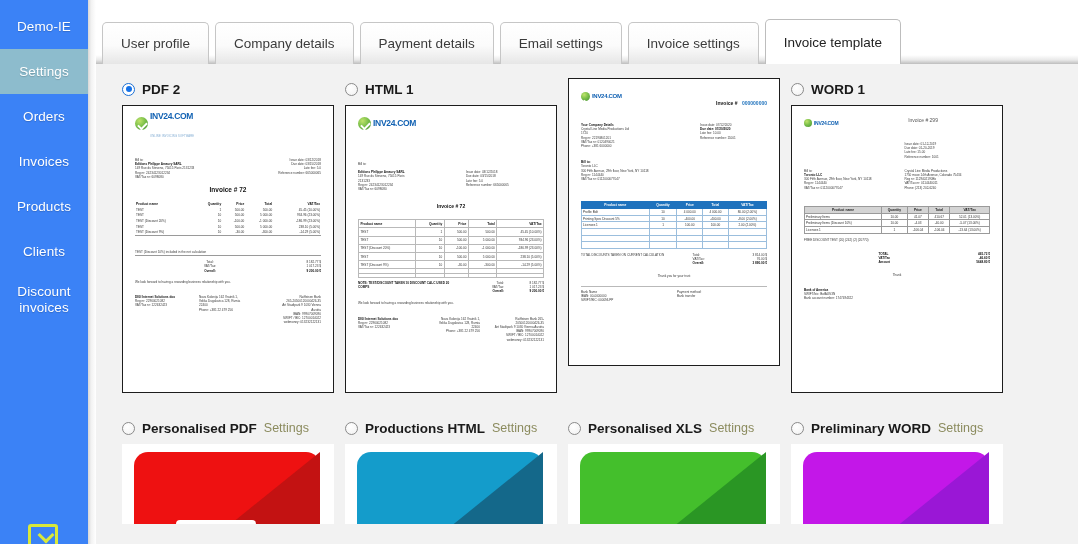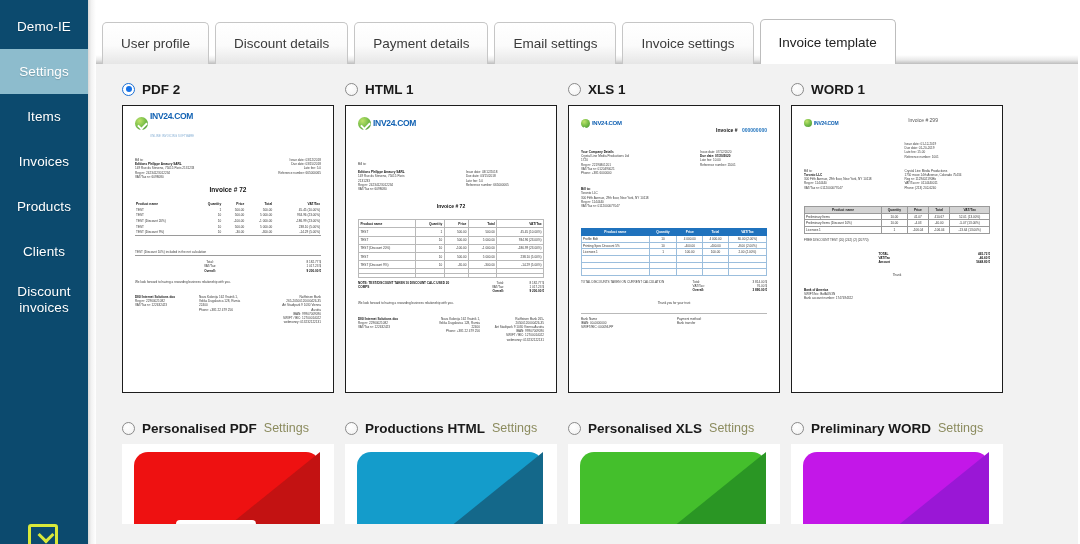--- a/index.html
+++ b/index.html
@@ -8,21 +8,21 @@
     overflow: hidden;
     background: #ffffff;
     font-family: "Liberation Sans", sans-serif;
   }
 
   .app { position: relative; width: 1080px; height: 544px; display: flex; }
 
   
   .sidebar {
     width: 88px; height: 544px;
-    background: #0c4a6e;
+    background: #3b82f6;
     flex: 0 0 88px;
     position: relative;
     padding-top: 4px;
   }
   .side-item {
     width: 100%;
     min-height: 45px;
     display: flex;
     align-items: center;
     justify-content: center;
@@ -288,21 +288,21 @@
 <div class="app">
 
   <nav class="sidebar">
     <div class="side-item">
       <span>Demo-IE</span>
     </div>
     <div class="side-item active">
       <span>Settings</span>
     </div>
     <div class="side-item">
-      <span>Items</span>
+      <span>Orders</span>
     </div>
     <div class="side-item">
       <span>Invoices</span>
     </div>
     <div class="side-item">
       <span>Products</span>
     </div>
     <div class="side-item">
       <span>Clients</span>
     </div>
@@ -314,21 +314,21 @@
 
   <div class="edge"></div>
 
   <div class="main">
 
     <div class="tabstrip">
       <div class="tab">
         <span>User profile</span>
       </div>
       <div class="tab">
-        <span>Discount details</span>
+        <span>Company details</span>
       </div>
       <div class="tab">
         <span>Payment details</span>
       </div>
       <div class="tab">
         <span>Email settings</span>
       </div>
       <div class="tab">
         <span>Invoice settings</span>
       </div>
@@ -590,24 +590,20 @@
                   <div class="mini r">IBAN: 99907009090</div>
                   <div class="mini r">SWIFT / BIC: 12700014022</div>
                   <div class="mini r">webmoney: 013232122131</div>
                 </div>
               </div>
             </div>
           </div>
         </div>
 
         <div class="tpl-col">
-          <div class="opt-line">
-            <span class="radio"></span>
-            <span class="opt-label">XLS 1</span>
-          </div>
           <div class="thumb">
             <div class="doc">
               <div class="row2">
                 <div class="logo">
                   <span class="logo-leaf" style="width:9px;height:9px;flex:0 0 9px"></span>
                   <span class="logo-txt" style="font-size:6px">INV24.COM</span>
                 </div>
                 <div style="margin-top:2px">
                   <span class="mini b" style="font-size:5px">Invoice #</span>
                   <span class="mini b" style="font-size:5px;color:#1f72bd">000000000</span>

